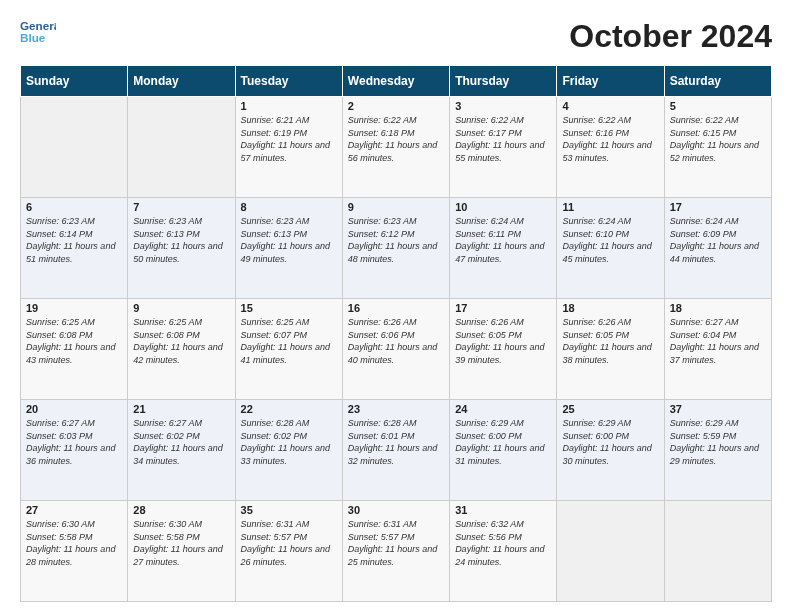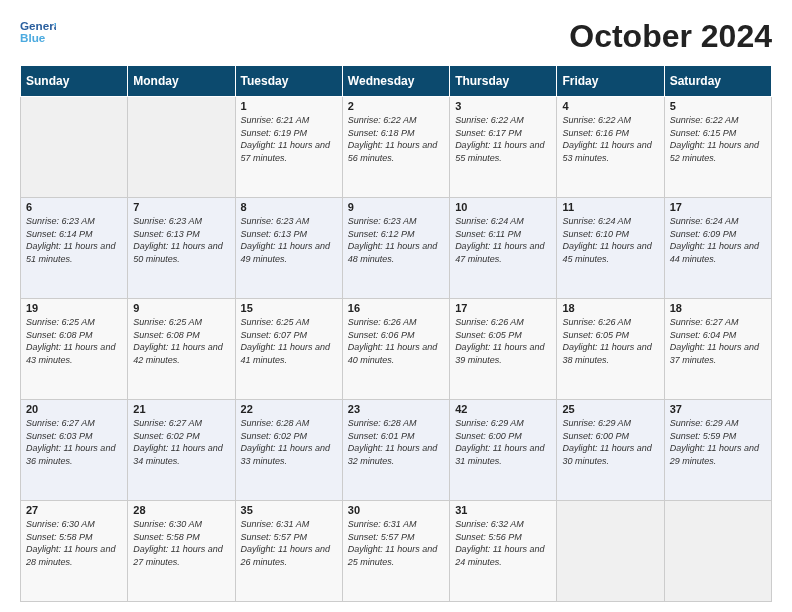--- a/index.html
+++ b/index.html
@@ -216,21 +216,21 @@
       </td>
           <td>
         <span class="day-num">22</span>
         <span class="day-info">Sunrise: 6:28 AM<br>Sunset: 6:02 PM<br>Daylight: 11 hours and 33 minutes.</span>
       </td>
           <td>
         <span class="day-num">23</span>
         <span class="day-info">Sunrise: 6:28 AM<br>Sunset: 6:01 PM<br>Daylight: 11 hours and 32 minutes.</span>
       </td>
           <td>
-        <span class="day-num">42</span>
+        <span class="day-num">24</span>
         <span class="day-info">Sunrise: 6:29 AM<br>Sunset: 6:00 PM<br>Daylight: 11 hours and 31 minutes.</span>
       </td>
           <td>
         <span class="day-num">25</span>
         <span class="day-info">Sunrise: 6:29 AM<br>Sunset: 6:00 PM<br>Daylight: 11 hours and 30 minutes.</span>
       </td>
           <td>
         <span class="day-num">37</span>
         <span class="day-info">Sunrise: 6:29 AM<br>Sunset: 5:59 PM<br>Daylight: 11 hours and 29 minutes.</span>
       </td>

